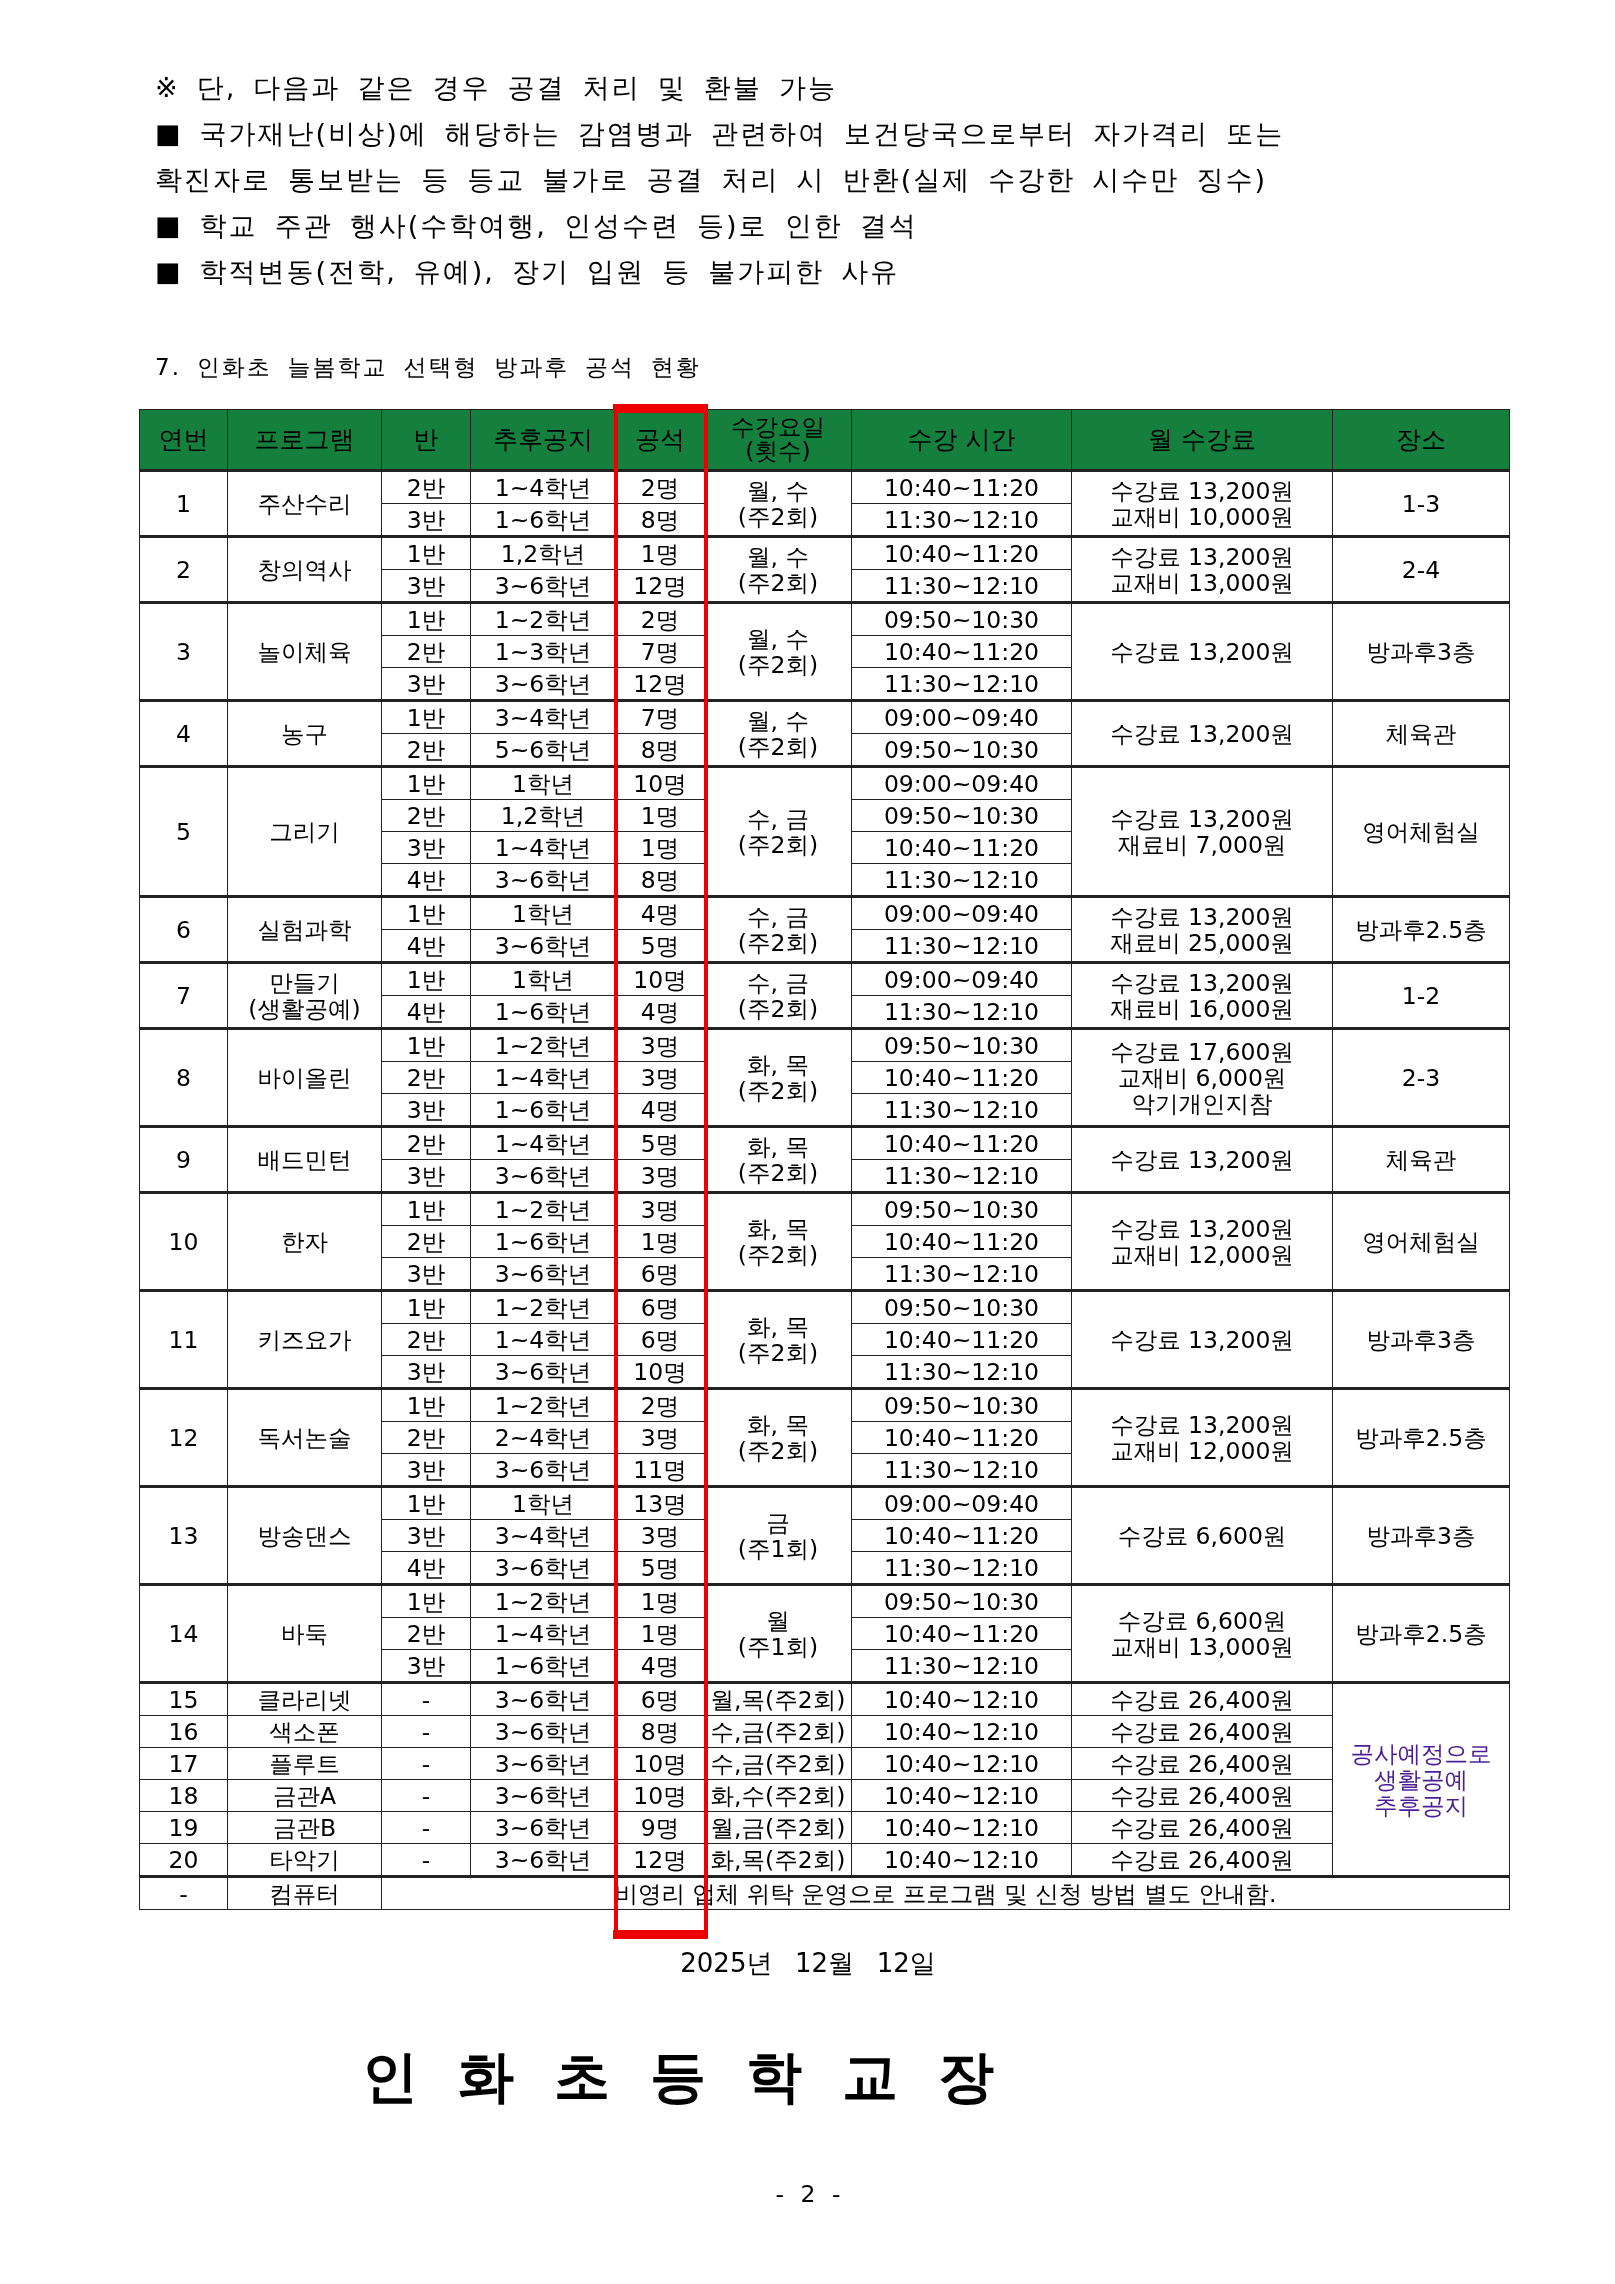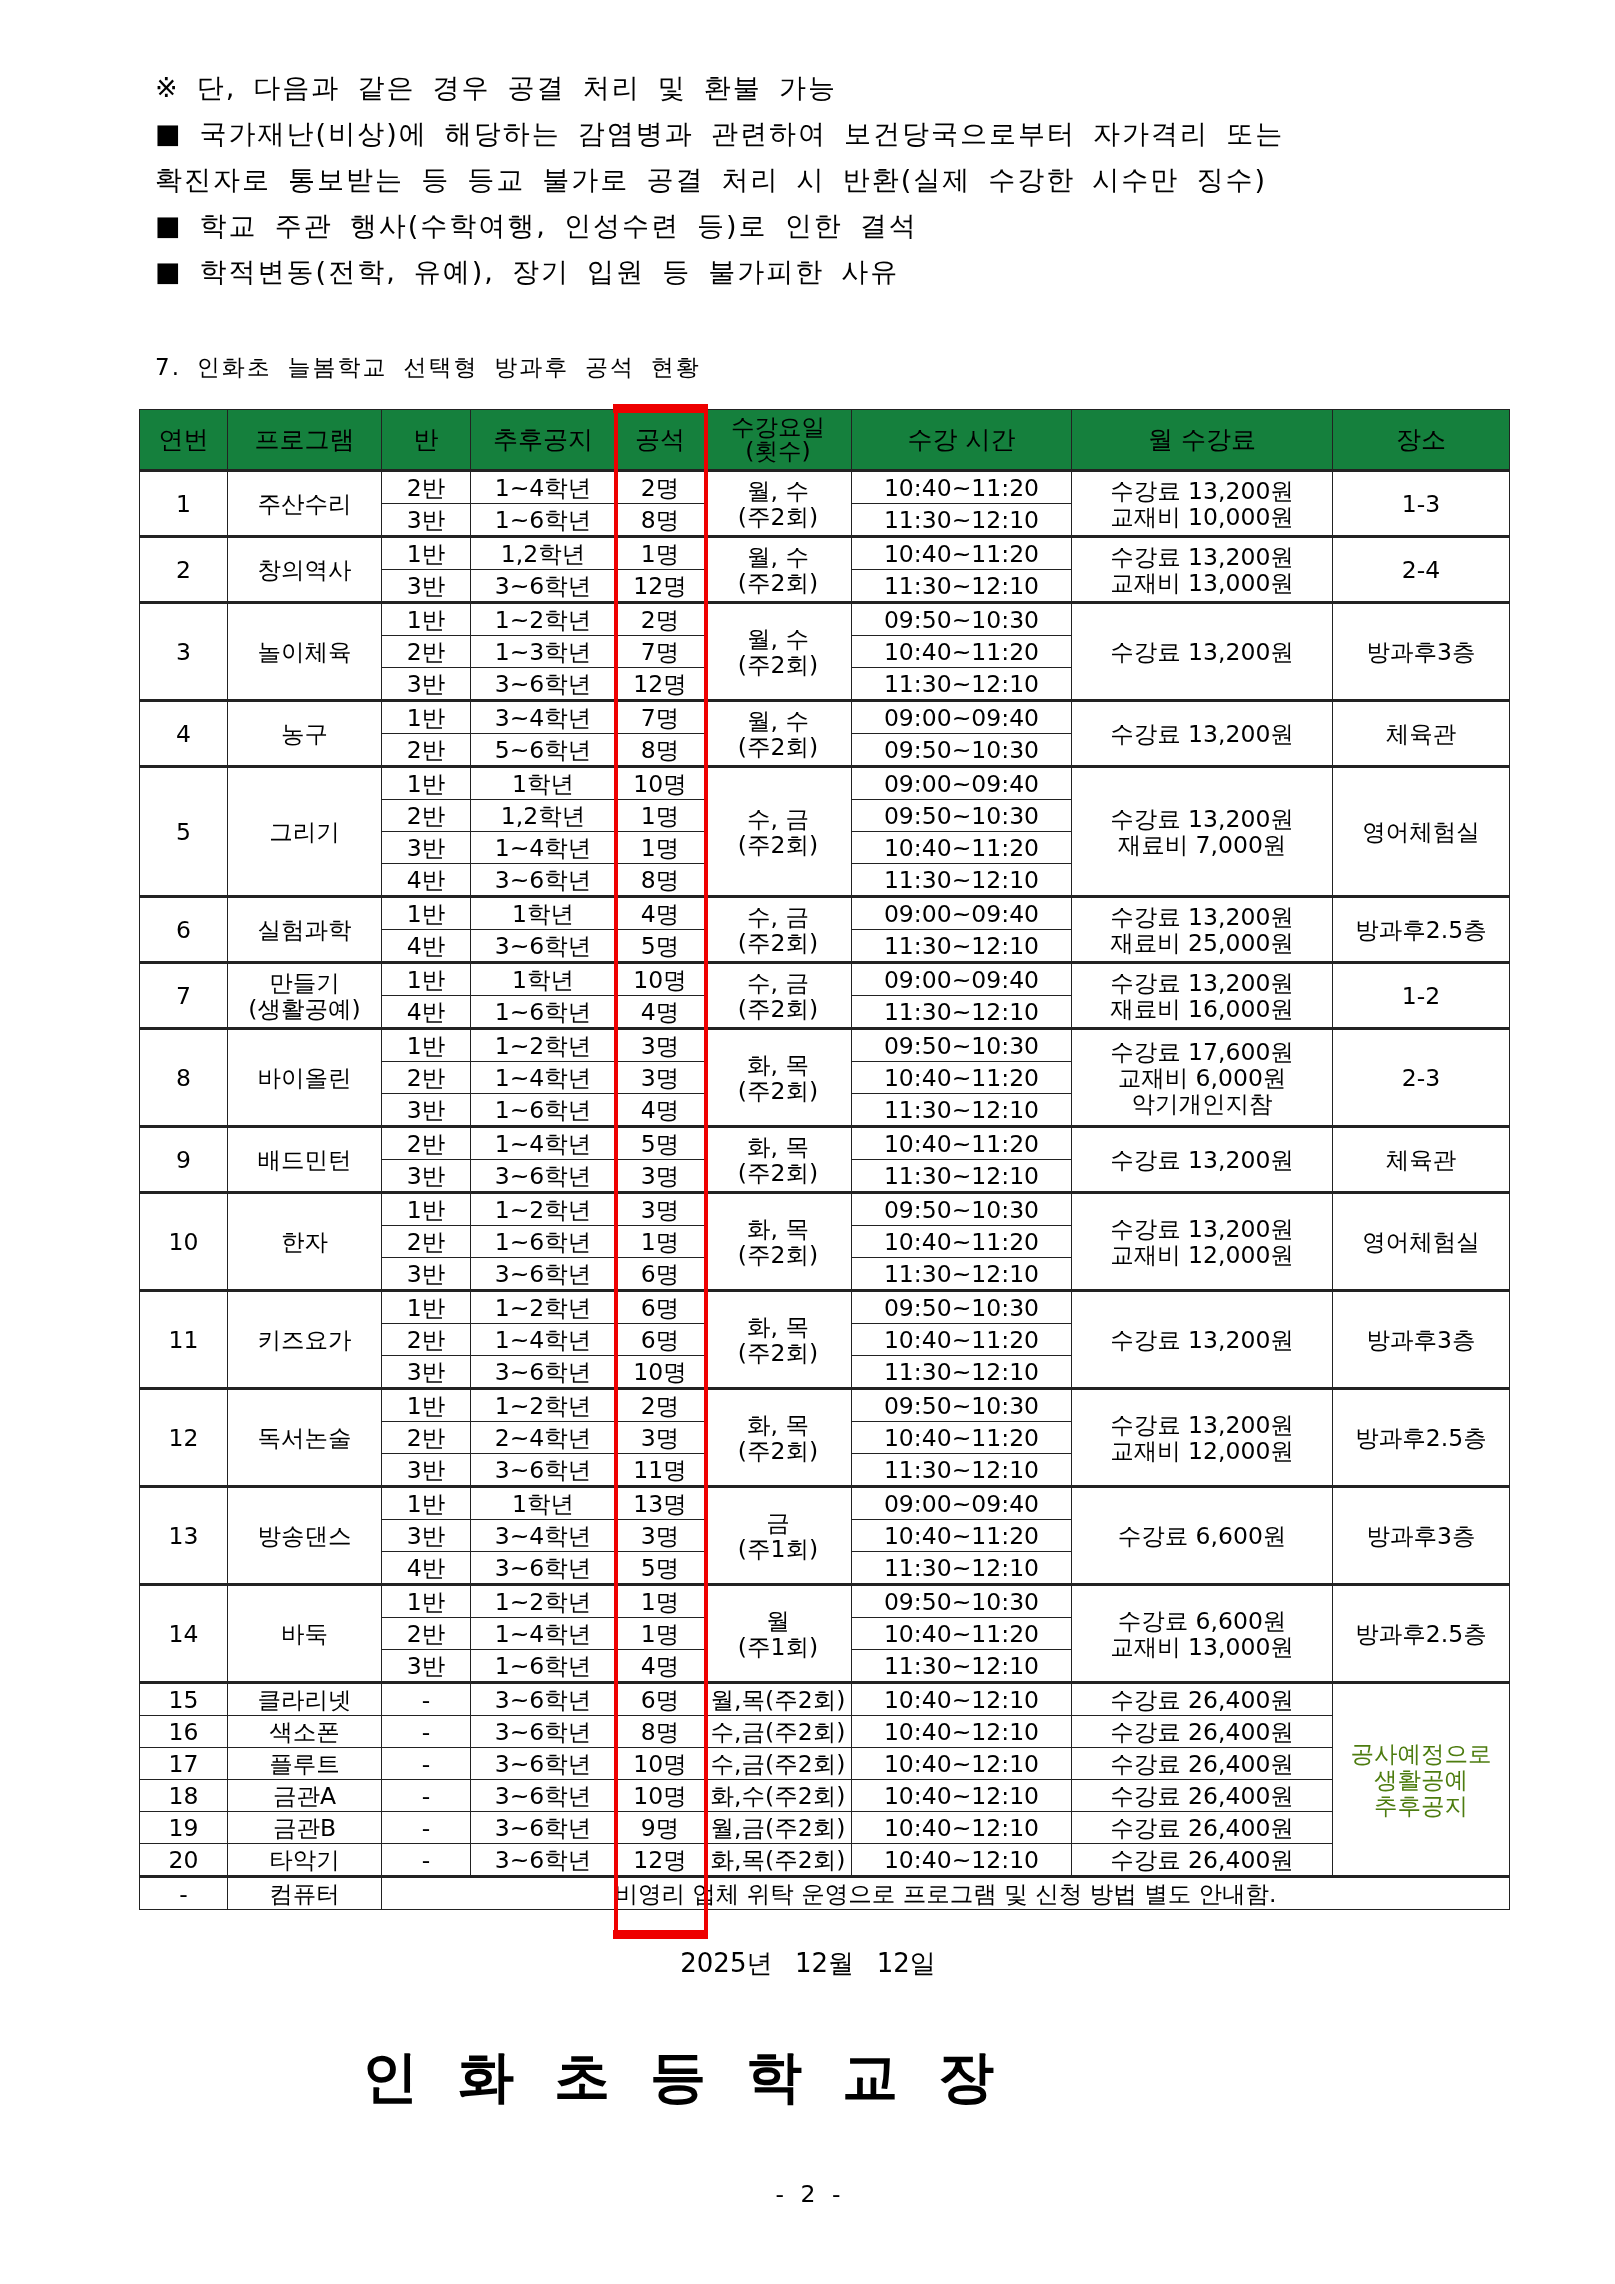--- a/index.html
+++ b/index.html
@@ -13,21 +13,21 @@
   table.tbl { position:absolute; left:139px; top:409px; width:1369px; border-collapse:collapse;
               table-layout:fixed; font-family:"DejaVu Sans", sans-serif; }
   table.tbl th, table.tbl td { border:1.3px solid #222; text-align:center; vertical-align:middle;
               padding:0; font-size:23.5px; line-height:26px; font-weight:normal; overflow:hidden; white-space:nowrap; }
   table.tbl th { background:#15803d; height:59px; font-size:25px; }
   table.tbl td { height:31px; }
   table.tbl tr.grp-start td { border-top:3.3px solid #222; }
   table.tbl thead tr th { border-bottom:3.3px solid #222; }
   .sub-hdr { font-size:23.5px; line-height:23.5px; display:block; }
   .fee { line-height:25px; font-size:23.5px; }
-  .red-note { color:#4d7c0f; font-size:23.5px; line-height:26px; }
+  .red-note { color:#4c1d95; font-size:23.5px; line-height:26px; }
   .red-box { position:absolute; left:614px; top:405px; width:86px; height:1525px;
              border:4.6px solid #ee0000; pointer-events:none; box-sizing:content-box; }
   .red-box::before { content:""; position:absolute; left:-4.6px; top:-4.6px; width:95px; height:9px; background:#ee0000; }
   .red-box::after { content:""; position:absolute; left:-4.6px; bottom:-4.6px; width:95px; height:9px; background:#ee0000; }
   .date { position:absolute; left:0; width:1616px; top:1946px; text-align:center; font-size:26px;
           word-spacing:14.3px; font-family:"DejaVu Sans", sans-serif; }
   .signature { position:absolute; left:0; width:1396px; top:2040px; text-align:center; font-size:56px;
                font-weight:bold; letter-spacing:40px; font-family:"DejaVu Sans", sans-serif; }
   .page-num { position:absolute; left:0; width:1616px; top:2180px; text-align:center; font-size:23.5px;
               word-spacing:9px; }

